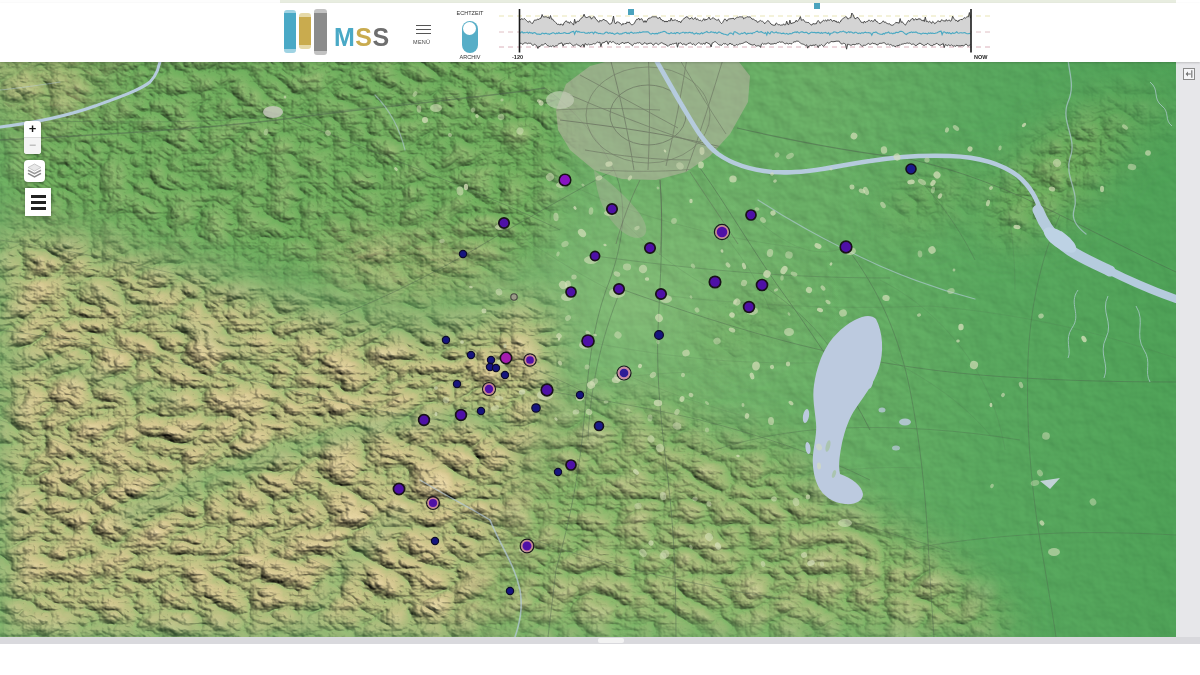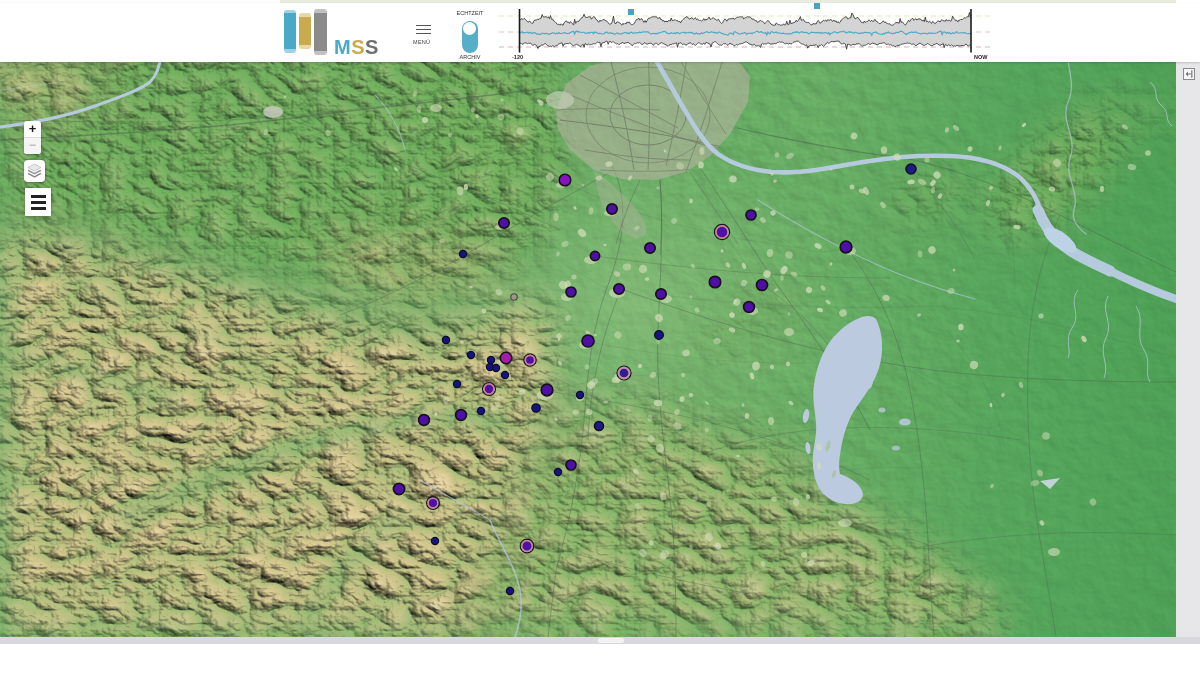--- a/index.html
+++ b/index.html
@@ -544,21 +544,21 @@
 </div>
 
 <div class="abs" style="left:0;top:3px;width:1200px;height:59px;background:#fff;box-shadow:0 1px 2px rgba(0,0,0,0.18);">
 
  <div class="abs" style="left:284px;top:7px;width:12px;height:43px;background:#9fd3e3;border-radius:3px;"></div>
  <div class="abs" style="left:284px;top:10px;width:12px;height:36px;background:#4aa9c6;"></div>
  <div class="abs" style="left:299px;top:10px;width:12px;height:36px;background:#e6d9a8;border-radius:3px;"></div>
  <div class="abs" style="left:299px;top:14px;width:12px;height:28px;background:#c9ab4e;"></div>
  <div class="abs" style="left:314px;top:6px;width:13px;height:46px;background:#c2c2c2;border-radius:3px;"></div>
  <div class="abs" style="left:314px;top:10px;width:13px;height:38px;background:#8b8b8b;"></div>
- <div class="abs" style="left:334px;top:33px;font-size:20px;font-weight:bold;letter-spacing:0.5px;">
+ <div class="abs" style="left:334px;top:20px;font-size:25px;font-weight:bold;letter-spacing:0.5px;">
   <span style="color:#4aa9c6;">M</span><span style="color:#c9ab4e;">S</span><span style="color:#6e6e6e;">S</span>
  </div>
 
  <div class="abs" style="left:416px;top:20px;width:15px;height:14px;">
   <div style="border-top:1.8px solid #555;margin-top:2px;"></div>
   <div style="border-top:1.8px solid #555;margin-top:3.2px;"></div>
   <div style="border-top:1.8px solid #555;margin-top:3.2px;"></div>
  </div>
  <div class="abs" style="left:413px;top:36px;font-size:5.5px;color:#444;letter-spacing:0.3px;">MENÜ</div>
 

